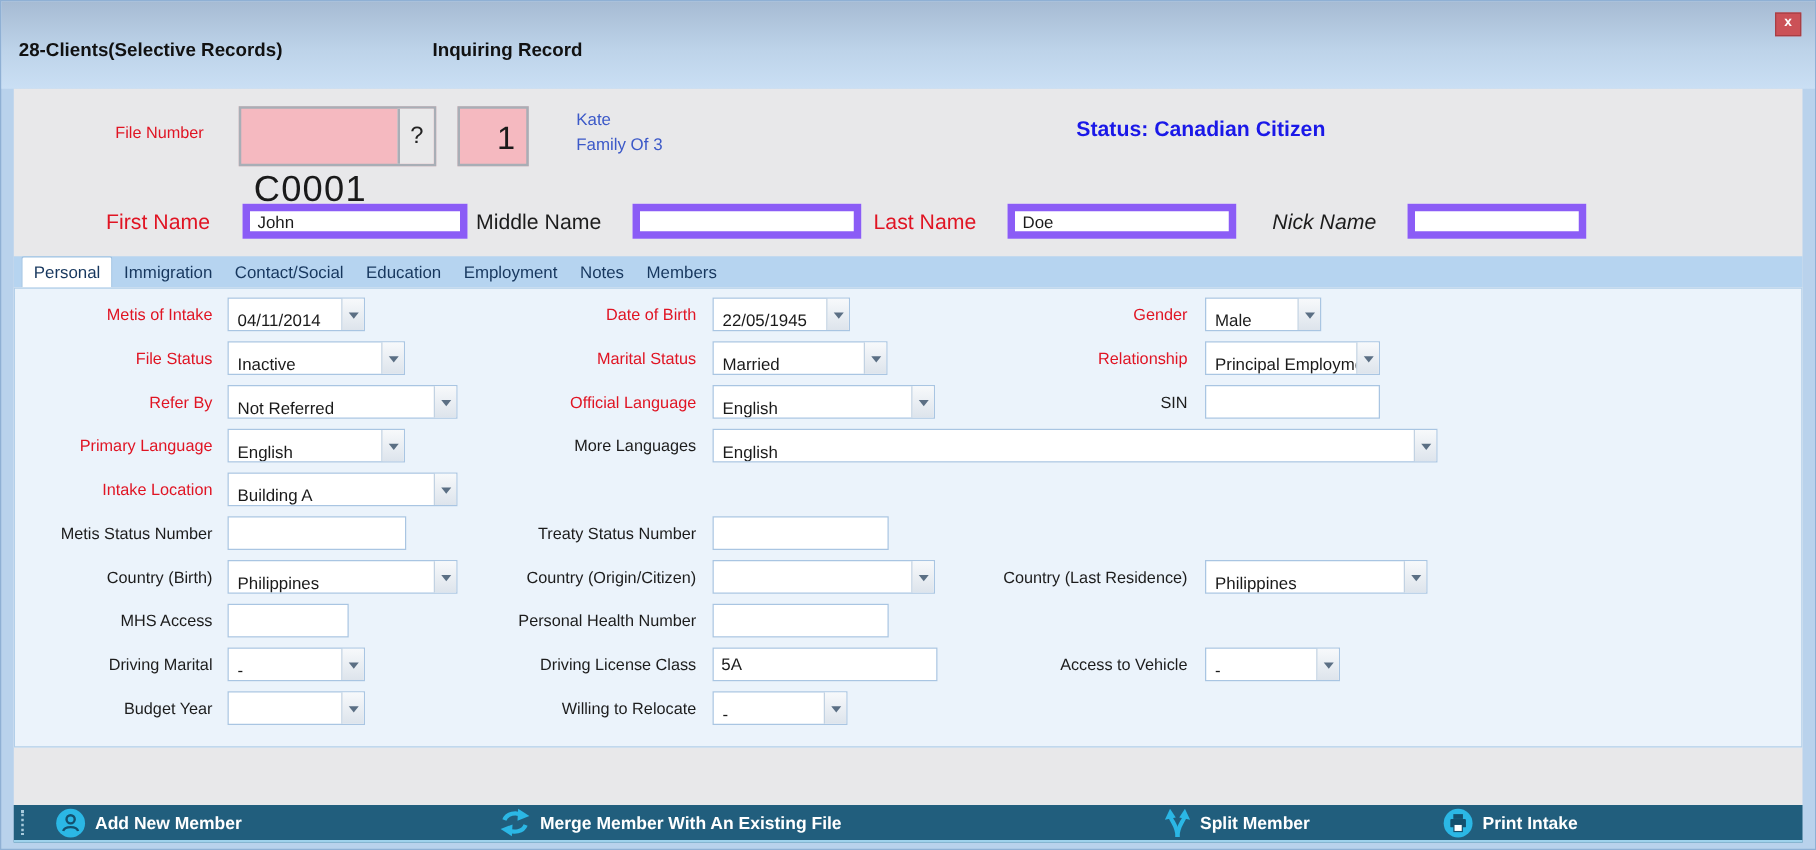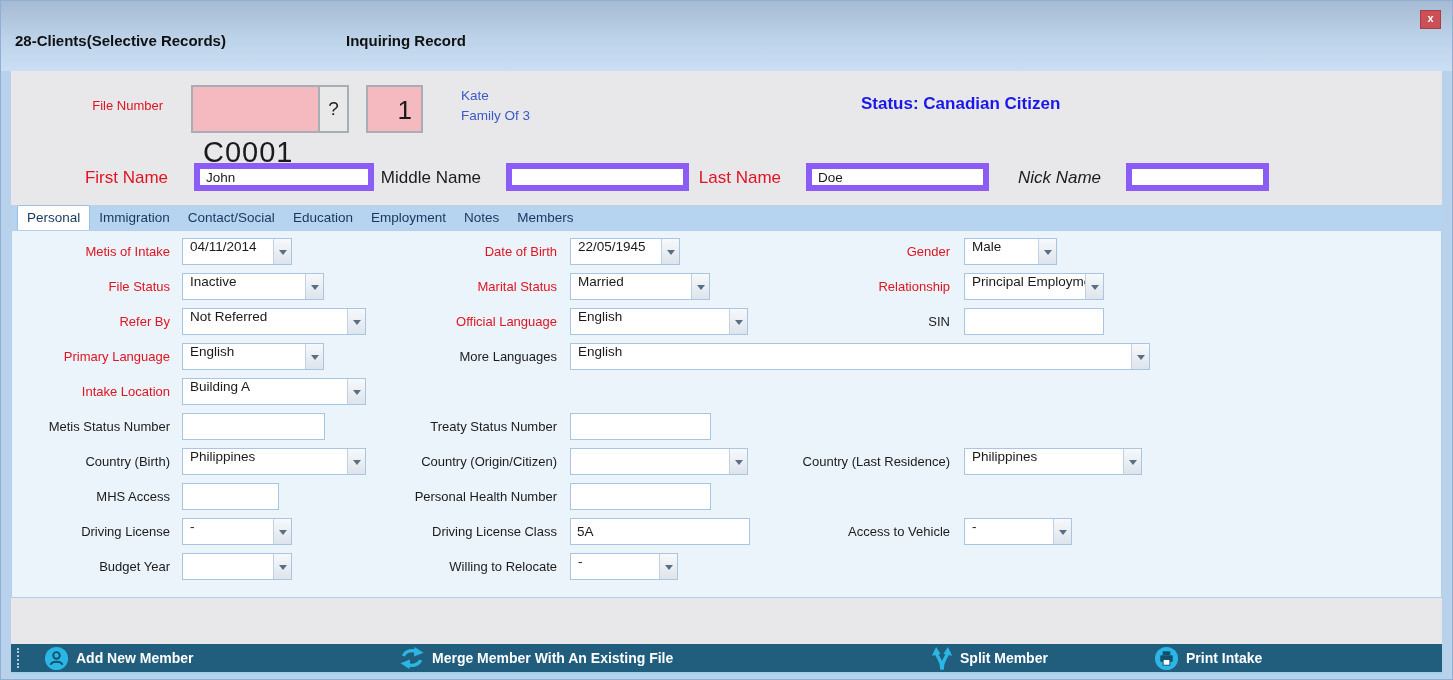--- a/index.html
+++ b/index.html
@@ -54,21 +54,21 @@
 
   
   .lab { position:absolute; height:27px; line-height:27px; font-size:13px; color:#1c1c1c; text-align:right; }
   .req { color:#e01423; }
   .lab1 { left:0; width:158px; } .lab2 { left:325px; width:220px; } .lab3 { left:735px; width:203px; }
   .ctl1 { left:170px; } .ctl2 { left:558px; } .ctl3 { left:952px; }
   .r1{top:7px}.r2{top:42px}.r3{top:77px}.r4{top:112px}.r5{top:147px}
   .r6{top:182px}.r7{top:217px}.r8{top:252px}.r9{top:287px}.r10{top:322px}
 
   .combo { position:absolute; height:27px; background:#fff; border:1px solid #a9c5e2;
-           box-sizing:border-box; display:flex; align-items:flex-start; cursor:pointer; }
+           box-sizing:border-box; display:flex; align-items:flex-end; cursor:pointer; }
   .cv { flex:1; padding-left:7px; font-size:13.5px; color:#1a1a1a; white-space:nowrap; overflow:hidden; }
   .arr { width:17px; height:100%; background:linear-gradient(#f7f9fb,#dde4ec);
          border-left:1px solid #c2d2e2; display:flex; align-items:center; justify-content:center; }
   .arr::after { content:""; width:0; height:0; border:4px solid transparent;
                 border-top:5px solid #5b6f84; margin-top:5px; }
   .ti { position:absolute; height:27px; border:1px solid #a9c5e2; box-sizing:border-box;
         padding:0 6px; font-size:13.5px; font-family:inherit; color:#1a1a1a; background:#fff; }
   .w93{width:93px}.w97{width:97px}.w108{width:108px}.w110{width:110px}.w140{width:140px}
   .w141{width:141px}.w142{width:142px}.w143{width:143px}.w178{width:178px}
   .w180{width:180px}.w184{width:184px}.w580{width:580px}
@@ -208,21 +208,21 @@
     <div class="combo ctl3 r7 w178">
       <span class="cv">Philippines</span>
       <span class="arr"></span>
     </div>
 
     <div class="lab lab1 r8">MHS Access</div>
     <input class="ti ctl1 r8 w97" value="" style="">
     <div class="lab lab2 r8">Personal Health Number</div>
     <input class="ti ctl2 r8 w141" value="" style="">
 
-    <div class="lab lab1 r9">Driving License</div>
+    <div class="lab lab1 r9">Driving Marital</div>
     <div class="combo ctl1 r9 w110">
       <span class="cv">-</span>
       <span class="arr"></span>
     </div>
     <div class="lab lab2 r9">Driving License Class</div>
     <input class="ti ctl2 r9 w180" value="5A" style="">
     <div class="lab lab3 r9">Access to Vehicle</div>
     <div class="combo ctl3 r9 w108">
       <span class="cv">-</span>
       <span class="arr"></span>

